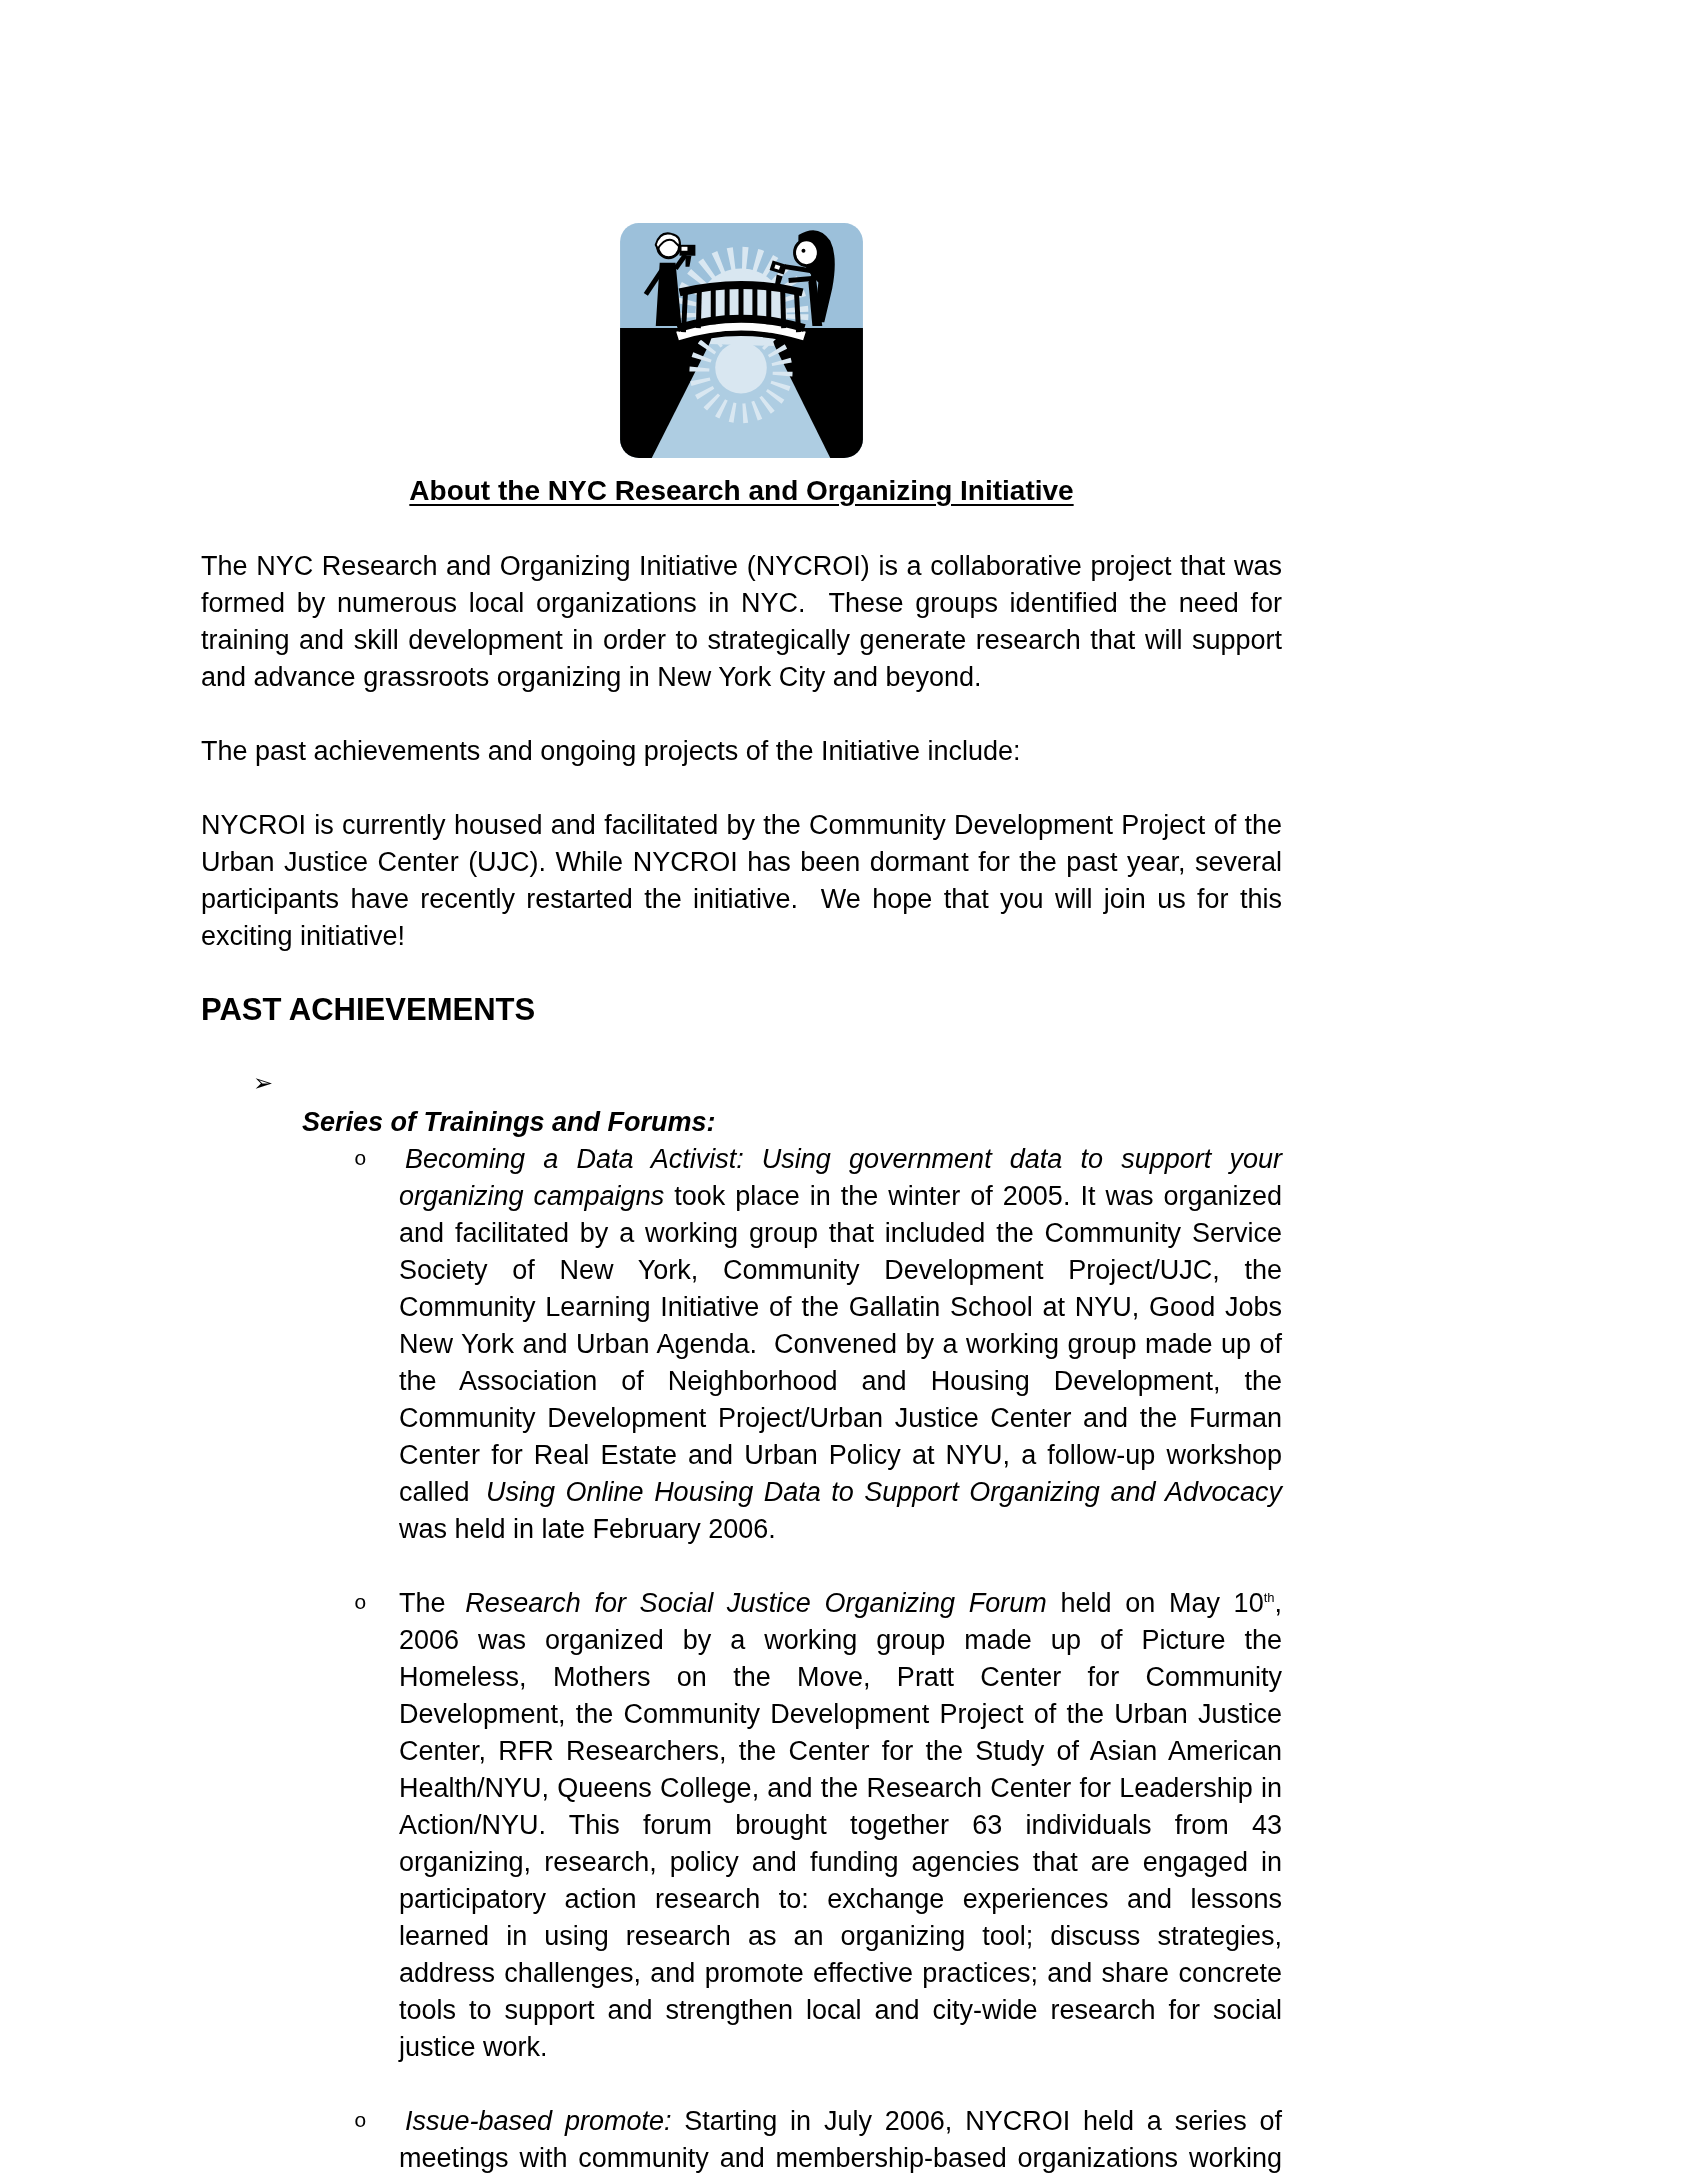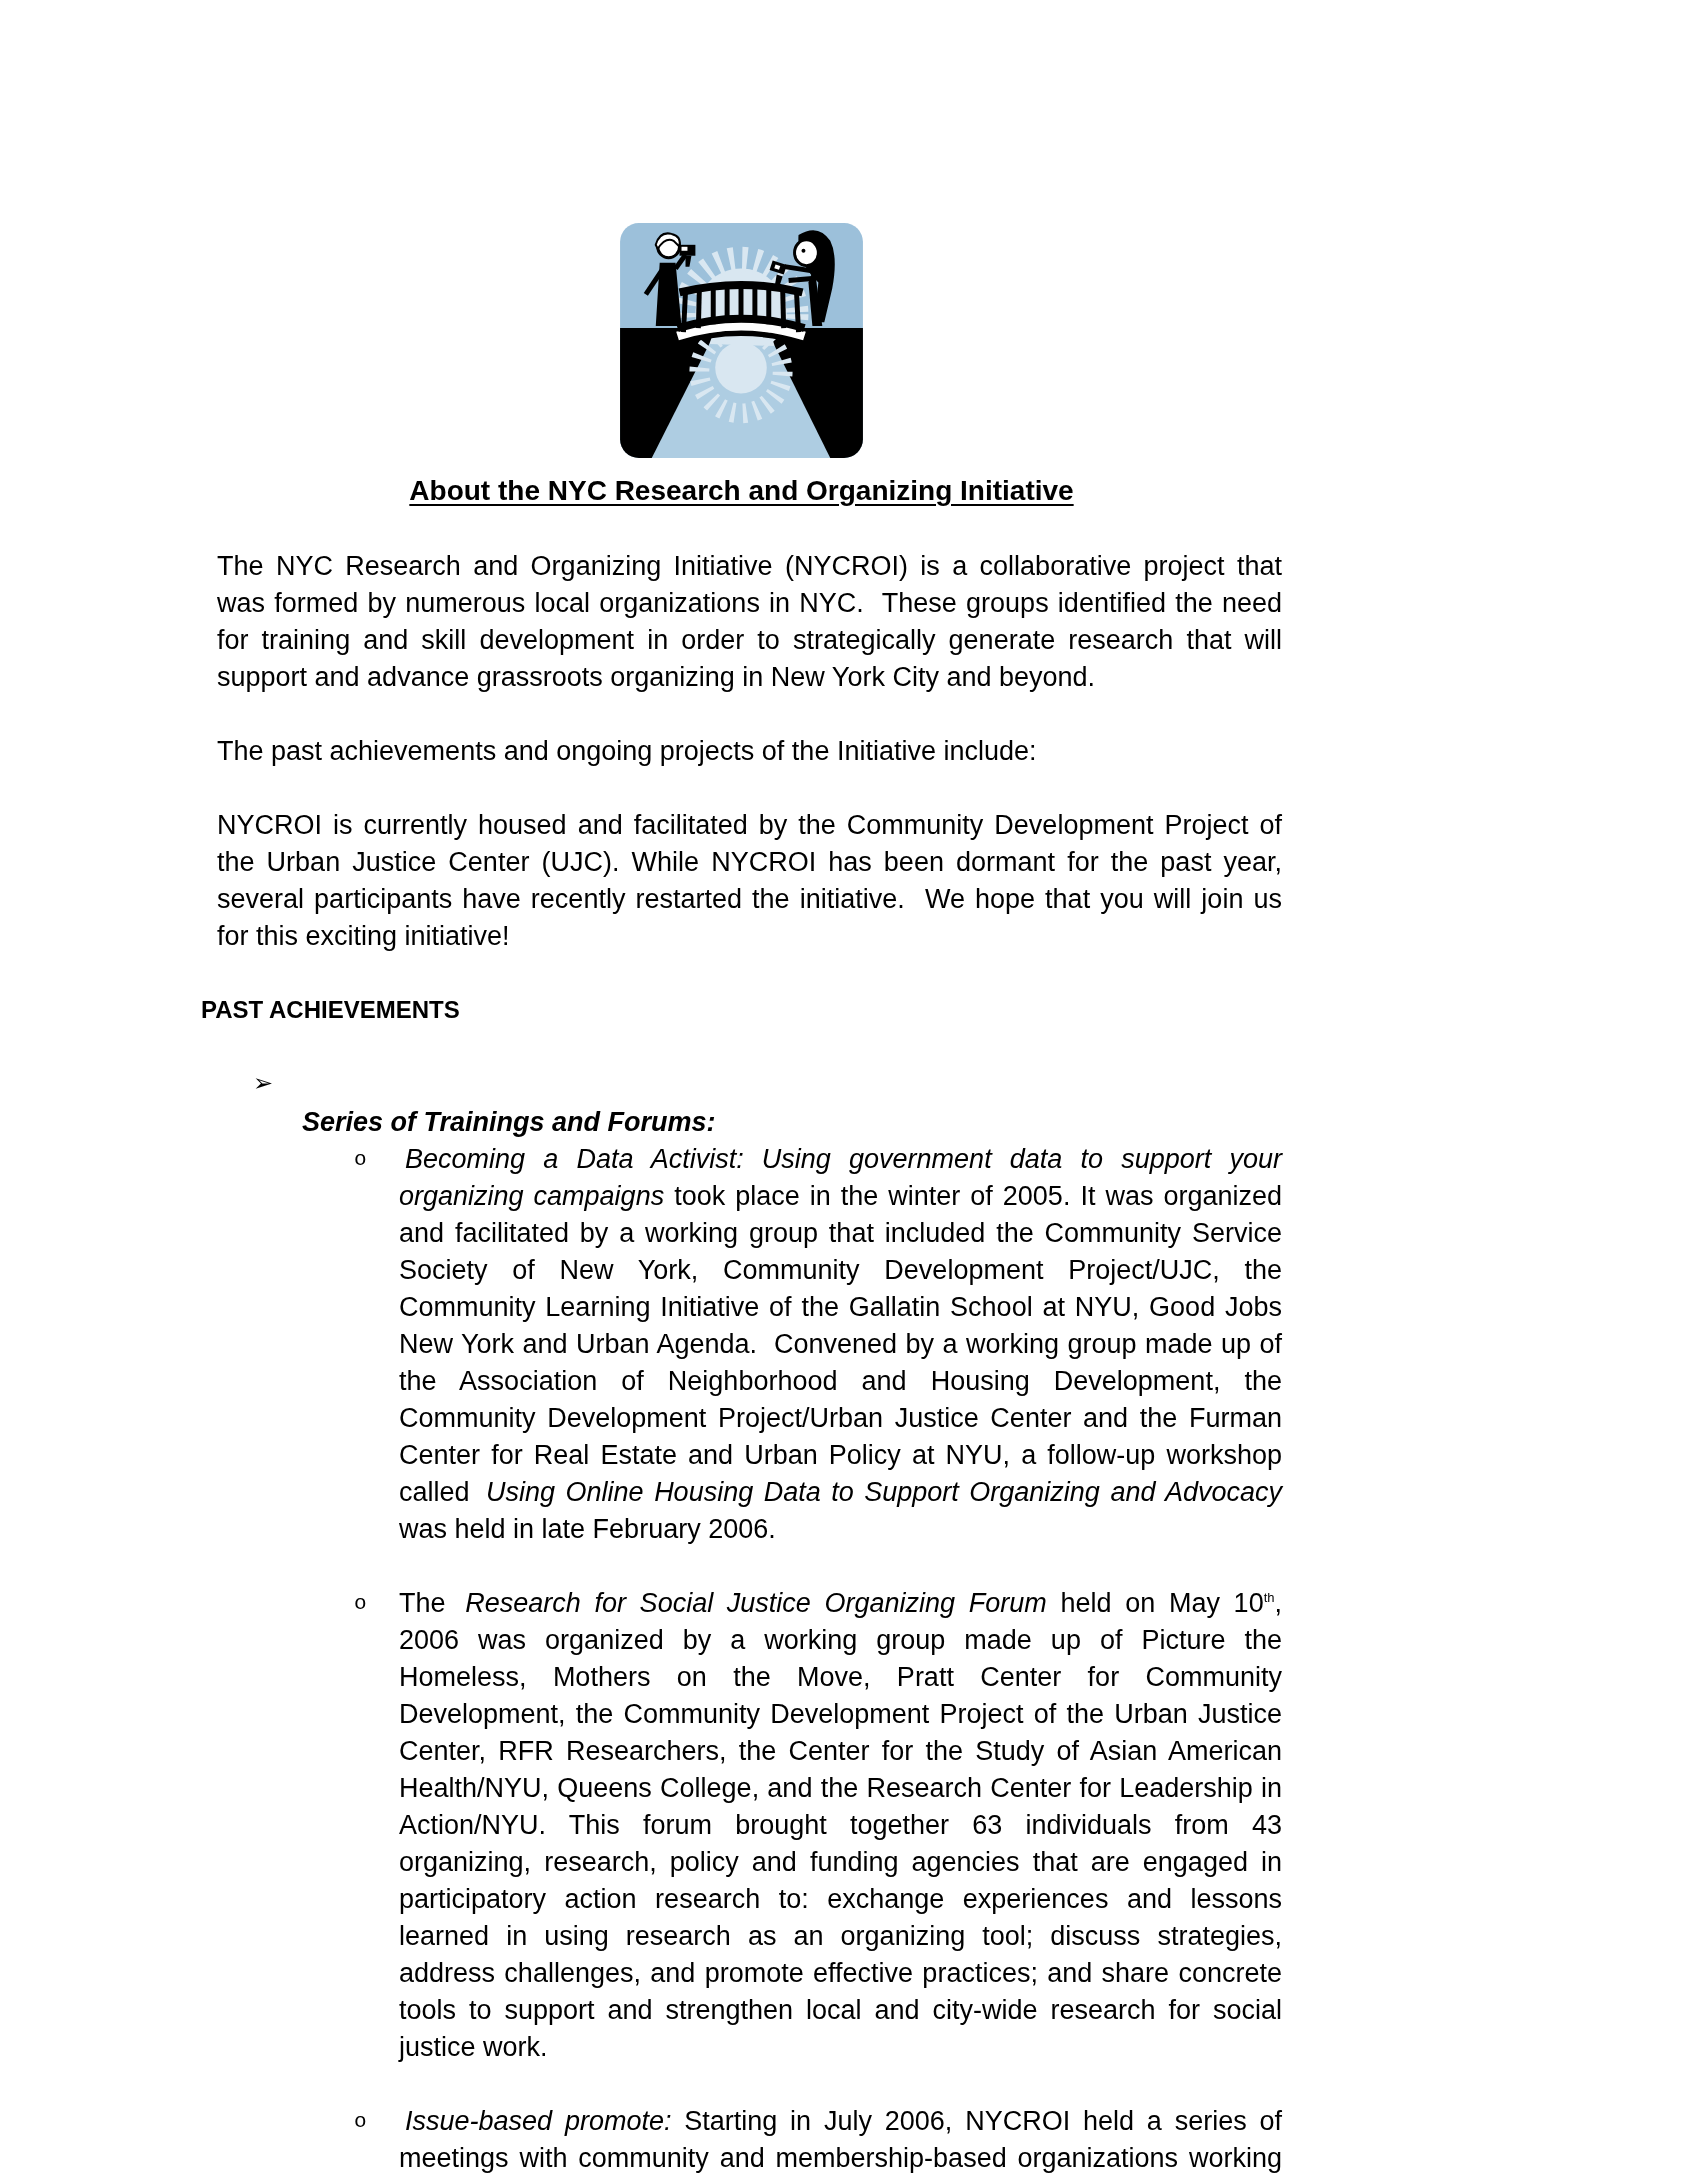--- a/index.html
+++ b/index.html
@@ -29,29 +29,29 @@
     line-height: 34px;
     font-weight: bold;
     text-decoration: underline;
     text-underline-offset: 4px;
   }
   .body-text {
     font-size: 27px;
     line-height: 37px;
   }
   p.para {
-    margin: 37px 0 0 16px;
+    margin: 37px 0 0 0;
     text-align: justify;
   }
   p.para.first { margin-top: 40px; }
   p.para.no-justify { text-align: left; }
   .section-heading {
     margin-top: 36px;
     font-weight: bold;
-    font-size: 24px;
+    font-size: 31px;
     line-height: 37px;
   }
   .bullet-l1 {
     margin-top: 36px;
     margin-left: 52px;
     display: flex;
   }
   .bullet-l1 .marker {
     flex: none;
     width: 49px;

